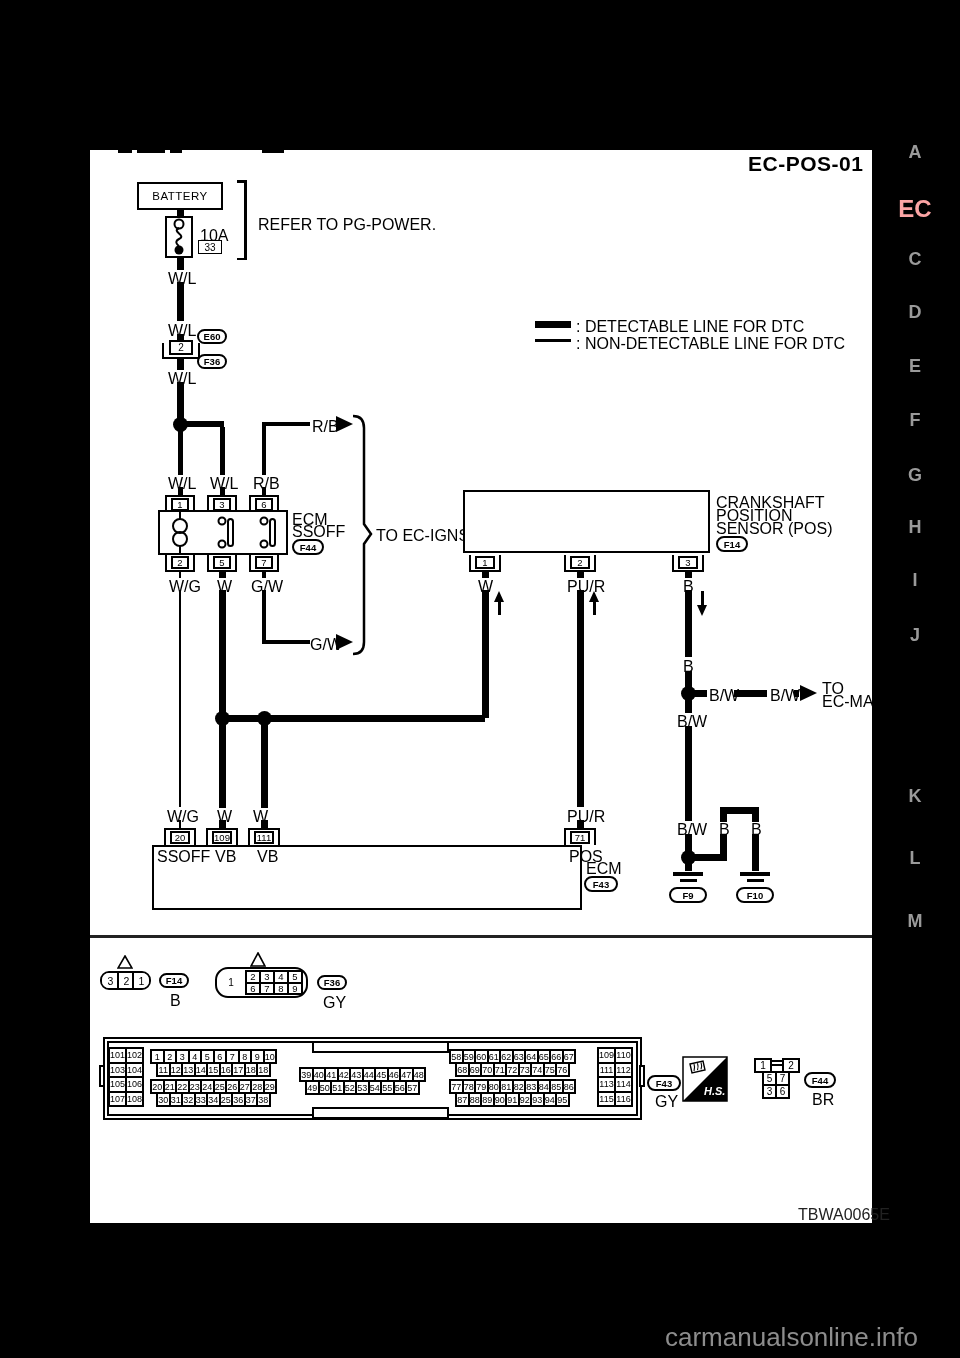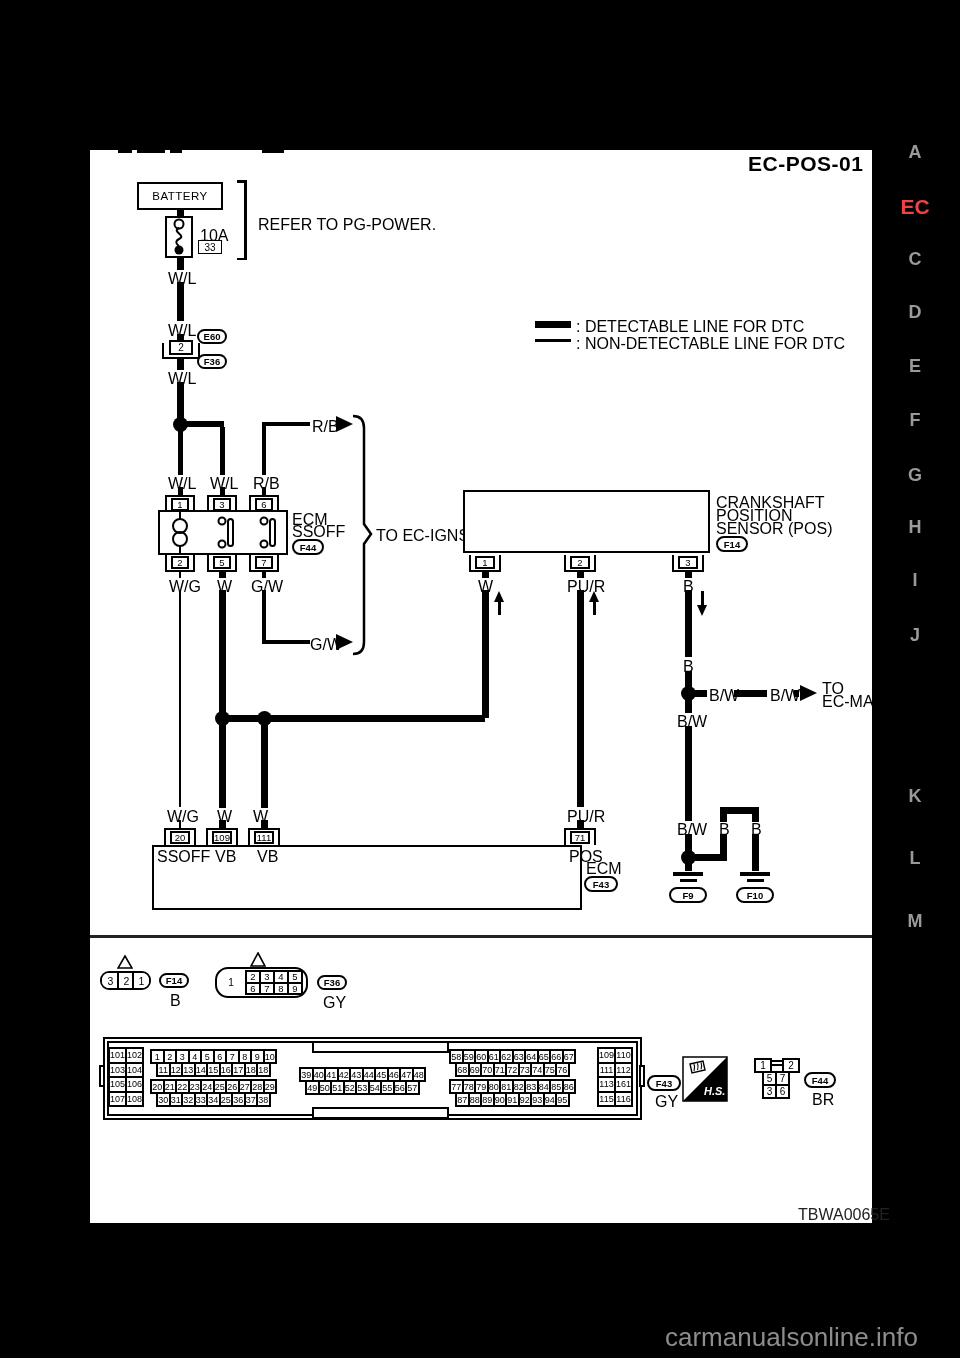--- a/index.html
+++ b/index.html
@@ -44,21 +44,21 @@
     align-items:center; justify-content:center; font-size:10px; }
   .sideletter { position:absolute; width:44px; text-align:center; color:#9a9a9a;
     font-weight:bold; font-size:18px; }
   .gbar { position:absolute; background:#000; }
   .frag { position:absolute; background:#000; }
 </style>
 </head>
 <body>
 
 <div class="sideletter" style="left:893px;top:142px">A</div>
-<div class="sideletter" style="left:893px;top:195px;color:#ef4444;font-size:21px">EC</div>
+<div class="sideletter" style="left:893px;top:195px;color:#fca5a5;font-size:24px">EC</div>
 <div class="sideletter" style="left:893px;top:249px">C</div>
 <div class="sideletter" style="left:893px;top:302px">D</div>
 <div class="sideletter" style="left:893px;top:356px">E</div>
 <div class="sideletter" style="left:893px;top:410px">F</div>
 <div class="sideletter" style="left:893px;top:465px">G</div>
 <div class="sideletter" style="left:893px;top:517px">H</div>
 <div class="sideletter" style="left:893px;top:570px">I</div>
 <div class="sideletter" style="left:893px;top:625px">J</div>
 <div class="sideletter" style="left:893px;top:786px">K</div>
 <div class="sideletter" style="left:893px;top:848px">L</div>
@@ -479,21 +479,21 @@
       <div class="grow">
         <div class="gcell">109</div>
         <div class="gcell">110</div>
       </div>
       <div class="grow">
         <div class="gcell">111</div>
         <div class="gcell">112</div>
       </div>
       <div class="grow">
         <div class="gcell">113</div>
-        <div class="gcell">161</div>
+        <div class="gcell">114</div>
       </div>
       <div class="grow">
         <div class="gcell">115</div>
         <div class="gcell">116</div>
       </div>
     </div>
   <div class="oval" style="left:557px;top:925px;width:34px;height:16px">F43</div>
   <div class="wl" style="left:565px;top:943px">GY</div>
 
   <svg class="abs" style="left:592px;top:906px" width="46" height="46" viewBox="0 0 46 46">

